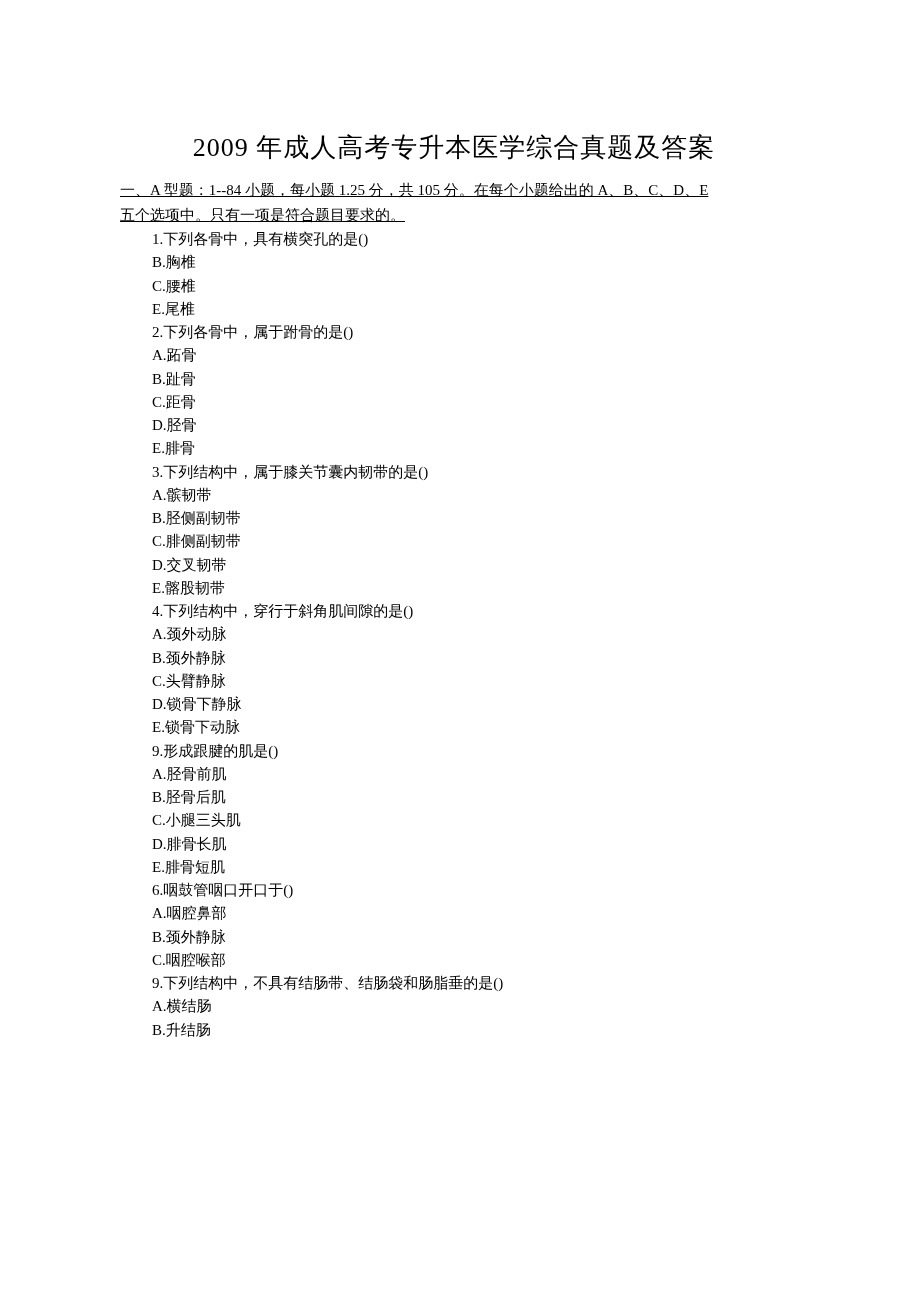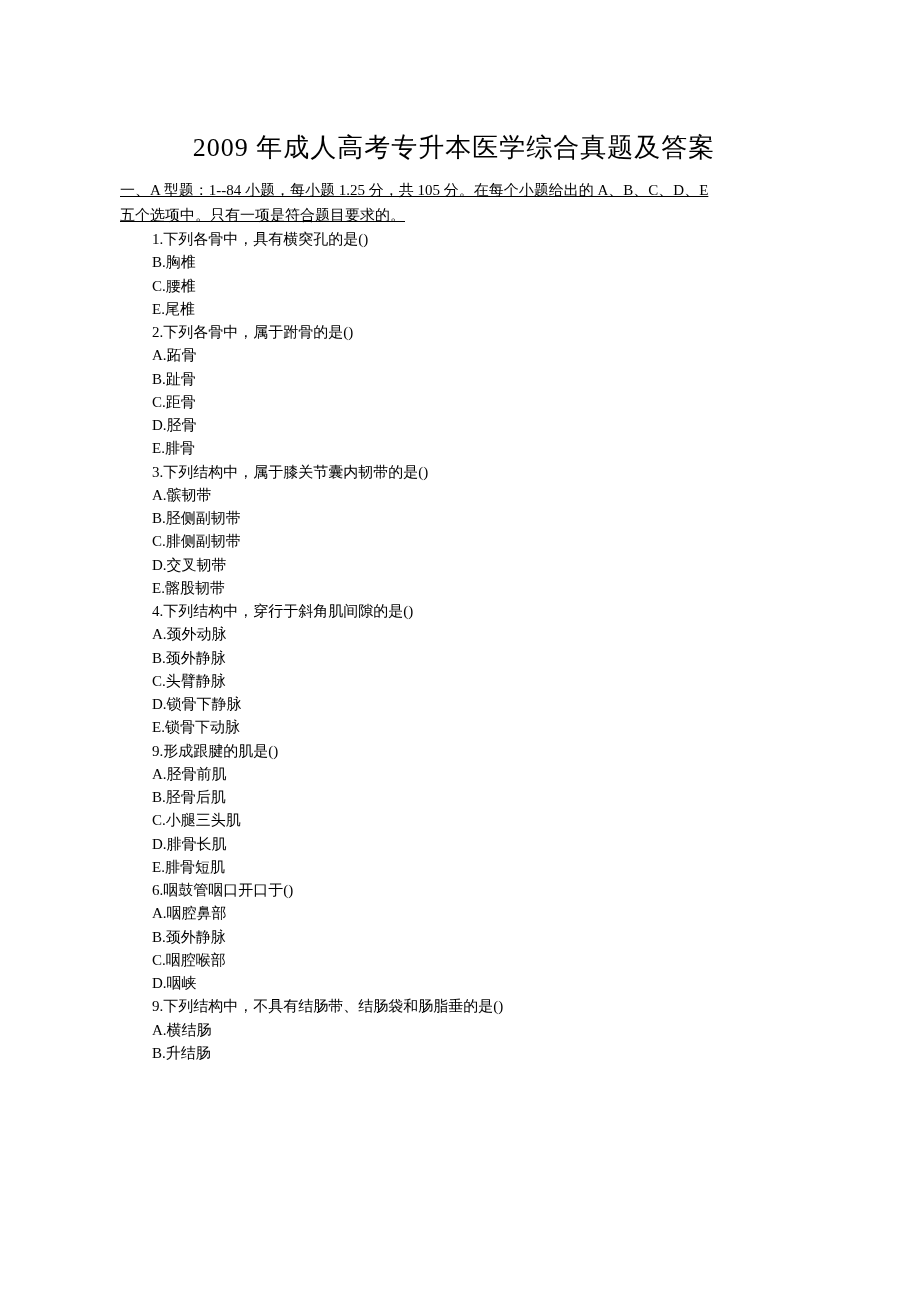--- a/index.html
+++ b/index.html
@@ -73,18 +73,17 @@
       <div class="q-line">9.形成跟腱的肌是()</div>
       <div class="q-line">A.胫骨前肌</div>
       <div class="q-line">B.胫骨后肌</div>
       <div class="q-line">C.小腿三头肌</div>
       <div class="q-line">D.腓骨长肌</div>
       <div class="q-line">E.腓骨短肌</div>
       <div class="q-line">6.咽鼓管咽口开口于()</div>
       <div class="q-line">A.咽腔鼻部</div>
       <div class="q-line">B.颈外静脉</div>
       <div class="q-line">C.咽腔喉部</div>
-      <div class="q-line">D.咽峡</div>
       <div class="q-line">9.下列结构中，不具有结肠带、结肠袋和肠脂垂的是()</div>
       <div class="q-line">A.横结肠</div>
       <div class="q-line">B.升结肠</div>
     </div>
 </div>
 
 </body></html>

